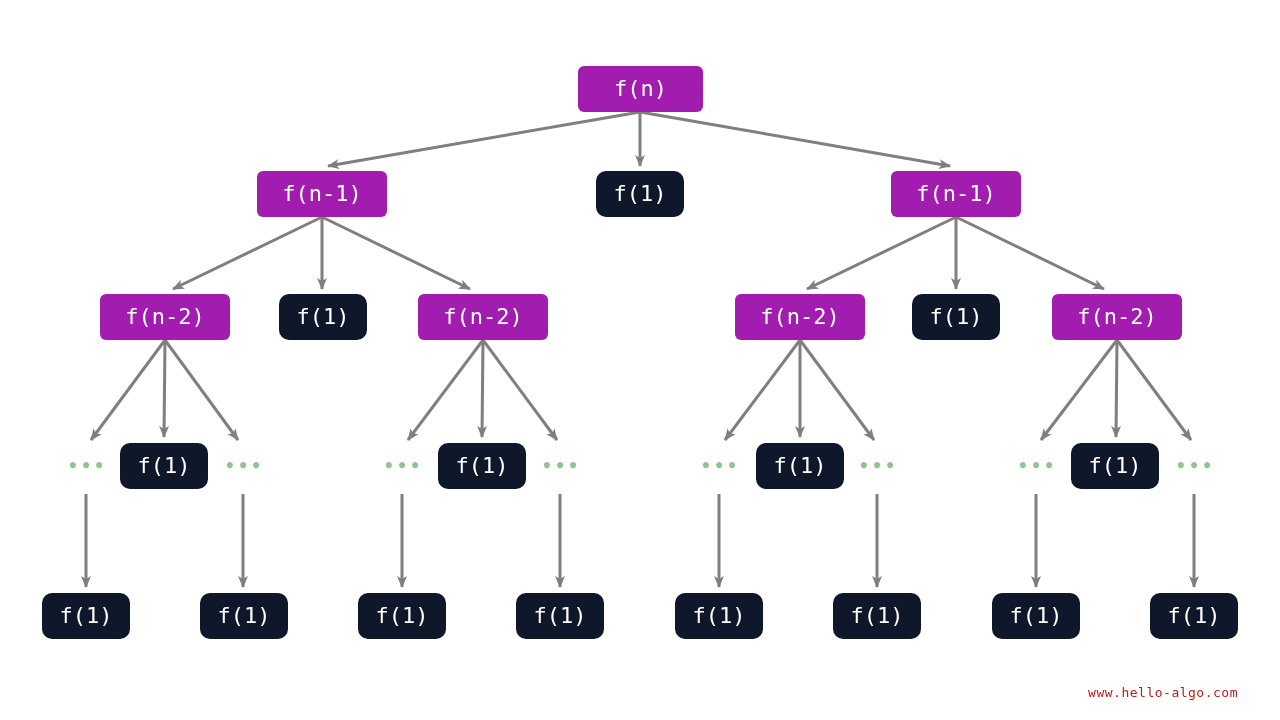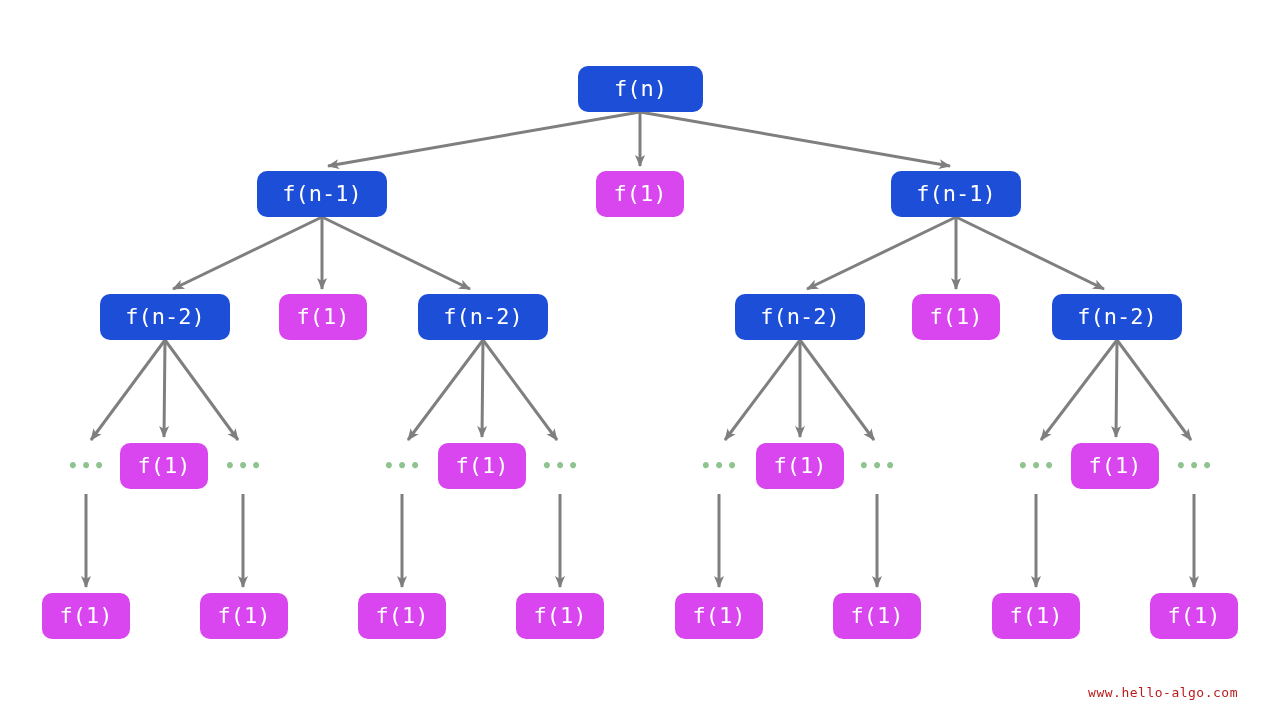--- a/index.html
+++ b/index.html
@@ -24,22 +24,22 @@
   .node {
     position: absolute;
     height: 46px;
     line-height: 46px;
     border-radius: 10px;
     text-align: center;
     color: #ffffff;
     font-size: 22px;
     white-space: nowrap;
   }
-  .node.call { background: #1d4ed8; }
-  .node.base { background: #d946ef; }
+  .node.call { background: #a21caf; border-radius: 6px; }
+  .node.base { background: #0f172a; }
   .dots {
     position: absolute;
     width: 44px;
     height: 46px;
     line-height: 46px;
     text-align: center;
     color: #8fc48f;
     font-size: 17px;
     letter-spacing: 3px;
     font-weight: bold;

